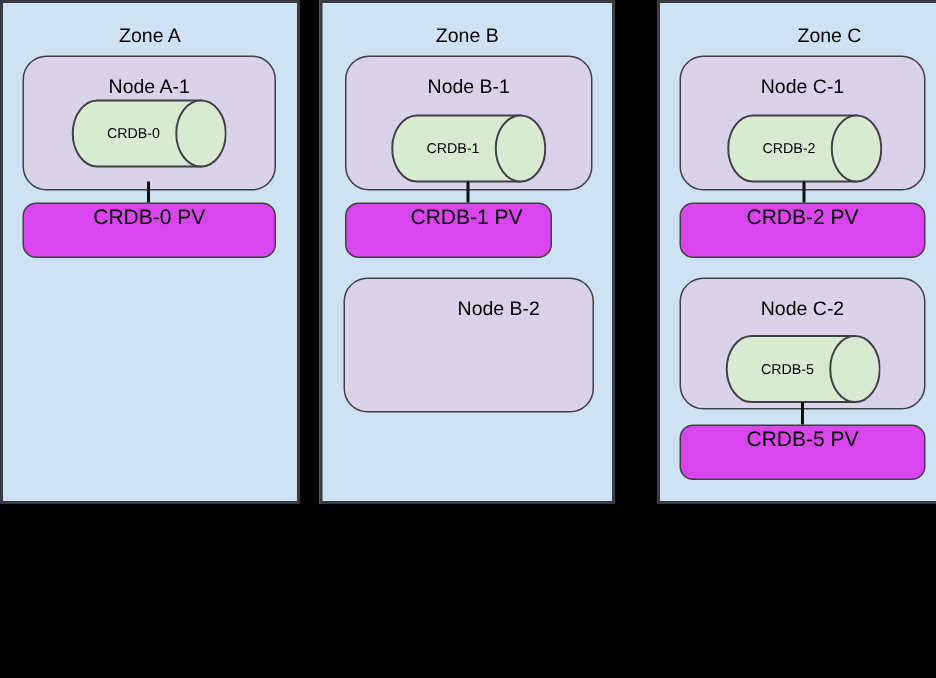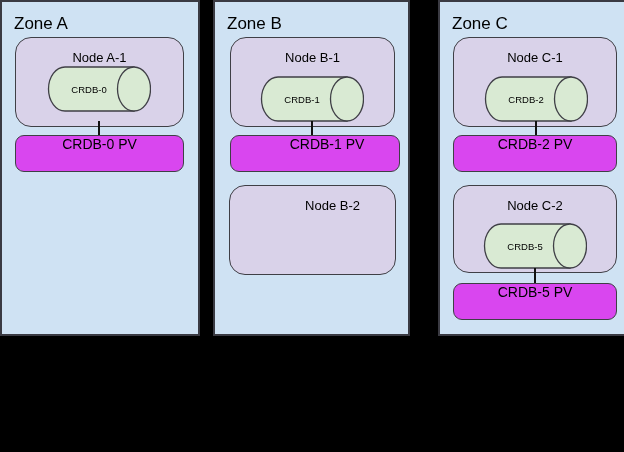--- a/index.html
+++ b/index.html
@@ -12,22 +12,22 @@
     overflow:hidden;
   }
   .zone{
     position:absolute;top:0;height:336px;
     background:#cfe2f3;
     border:2px solid #3a3a42;
     box-sizing:border-box;
   }
   .zone-title{
     position:absolute;top:14px;left:0;right:0;
-    text-align:left;
-    font-size:17px;line-height:16px;padding-left:12px;
+    text-align:center;
+    font-size:13px;line-height:16px;
   }
   .node{
     position:absolute;
     background:#d9d2e9;
     border:1.3px solid #3f3f46;
     border-radius:16px;
     box-sizing:border-box;
   }
   .node-label{
     display:block;
@@ -92,21 +92,21 @@
   <div class="cyl" style="left:45px;top:74px;">
     <svg width="104" height="46" viewBox="0 0 104 46">
       <path d="M87 1 H18 A16.5 22 0 0 0 18 45 H87 Z" fill="#d9ead3" stroke="#3f3f46" stroke-width="1.3"></path>
       <ellipse cx="87" cy="23" rx="16.5" ry="22" fill="#d9ead3" stroke="#3f3f46" stroke-width="1.3"></ellipse>
     </svg>
     <span class="cyl-label">CRDB-1</span>
   </div>
 
   <div class="connector" style="left:96px;top:119px;height:14px;"></div>
 
-  <div class="pv" style="left:15px;top:133px;width:170px;height:37px;padding-left:24px;">
+  <div class="pv" style="left:15px;top:133px;width:138px;height:37px;padding-left:24px;">
     <span>CRDB-1 PV</span>
   </div>
 
   <div class="node" style="left:14px;top:183px;width:167px;height:90px;padding-left:40px;">
     <span class="node-label">Node B-2</span>
   </div>
 </div>
 
 <div class="zone" style="left:438px;width:230px;">
   <div class="zone-title">Zone C</div>

